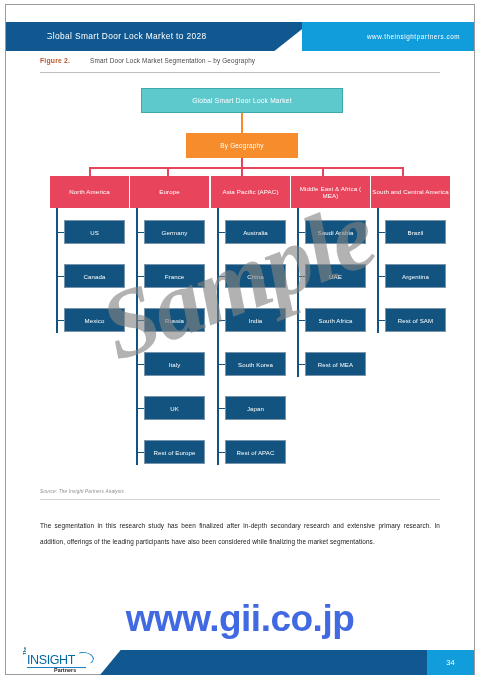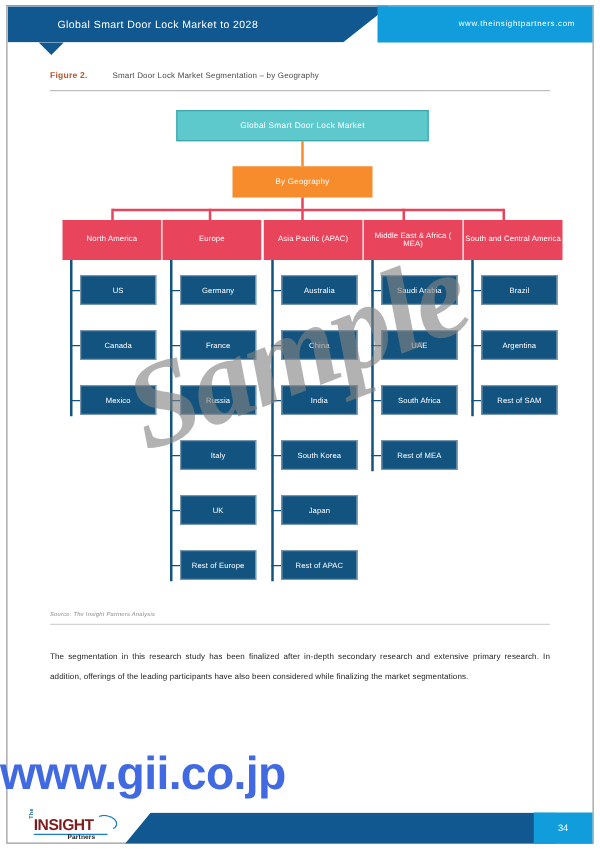--- a/index.html
+++ b/index.html
@@ -19,21 +19,21 @@
     position: absolute;
     left: 5px; top: 4px;
     width: 470px; height: 671px;
     border: 1px solid #9b9b9b;
     pointer-events: none;
   }
 
   
   .header {
     position: absolute;
-    left: 6px; top: 5px;
+    left: 6px; top: 22px;
     width: 468px; height: 29px;
   }
   .hdr-dark {
     position: absolute; left: 0; top: 0;
     width: 305px; height: 29px;
     background: #10588f;
     clip-path: polygon(0 0, 100% 0, 88% 100%, 0 100%);
   }
   .hdr-light {
     position: absolute; left: 296px; top: 0;
@@ -161,20 +161,21 @@
     line-height: 2.5;
     color: #1a1a1a;
     text-align: justify;
     letter-spacing: .1px;
   }
 
   
   .gii-wm {
     position: absolute;
     left: 0; top: 598px; width: 480px;
+    text-align: center;
     font-size: 37px;
     font-weight: bold;
     color: #4169e1;
     letter-spacing: -.5px;
     user-select: none;
   }
 
   
   .footer {
     position: absolute;
@@ -205,22 +206,22 @@
   }
   .logo-the {
     position: absolute; left: 2px; top: 3px;
     font-size: 4.4px; font-weight: bold; color: #0f5f8f;
     transform: rotate(-90deg);
     transform-origin: left top;
     letter-spacing: .2px;
   }
   .logo-insight {
     position: absolute; left: 7px; top: 1px;
-    font-size: 12.5px; font-weight: bold;
-    color: #7f1d1d;
+    font-size: 12.5px; font-weight: normal;
+    color: #0369a1;
     letter-spacing: -.4px;
   }
   .logo-underline {
     position: absolute; left: 7px; top: 14.5px;
     width: 59px; height: 1.6px;
     background: #1b7fc4;
   }
   .logo-partners {
     position: absolute; left: 34px; top: 15px;
     font-size: 5.3px; font-weight: bold; color: #1b1b1b;

